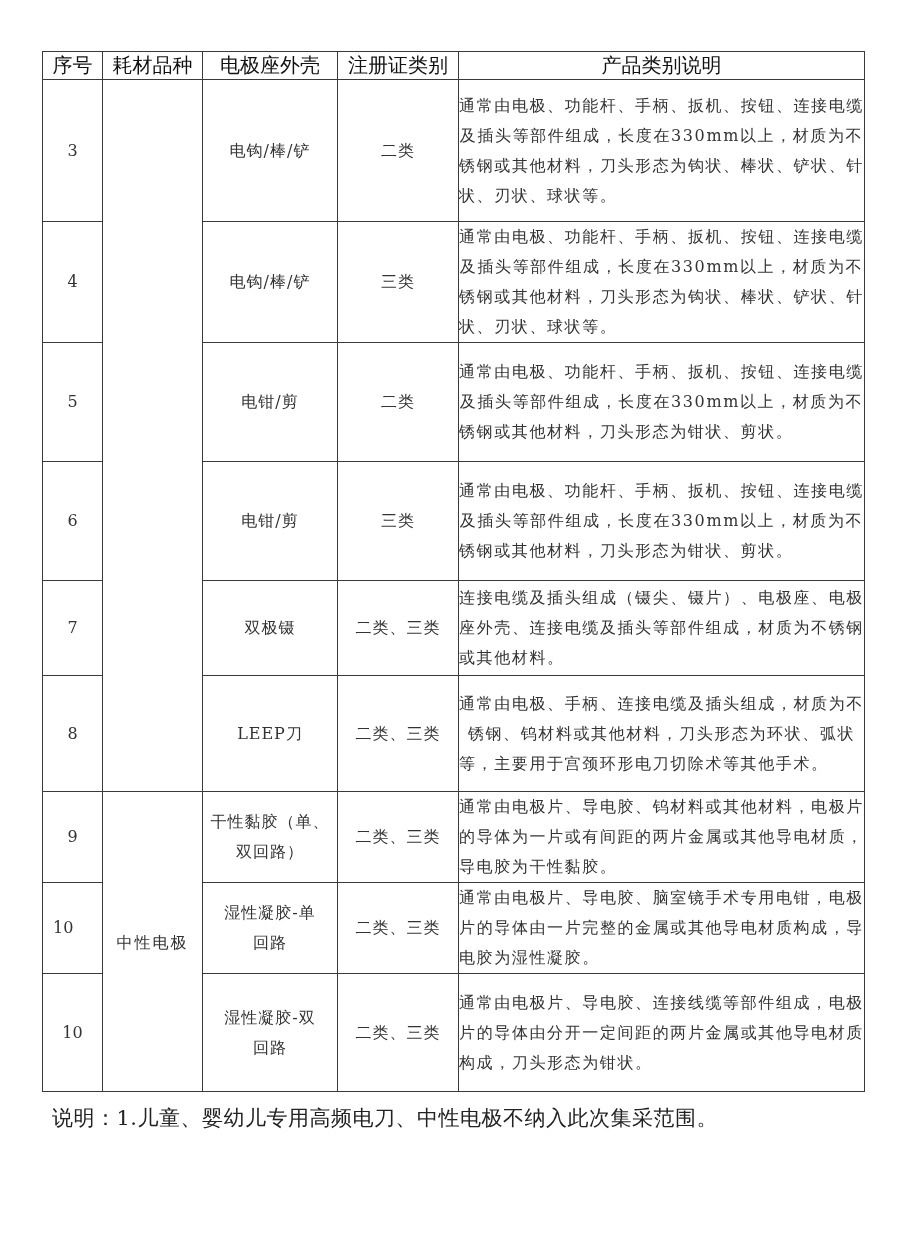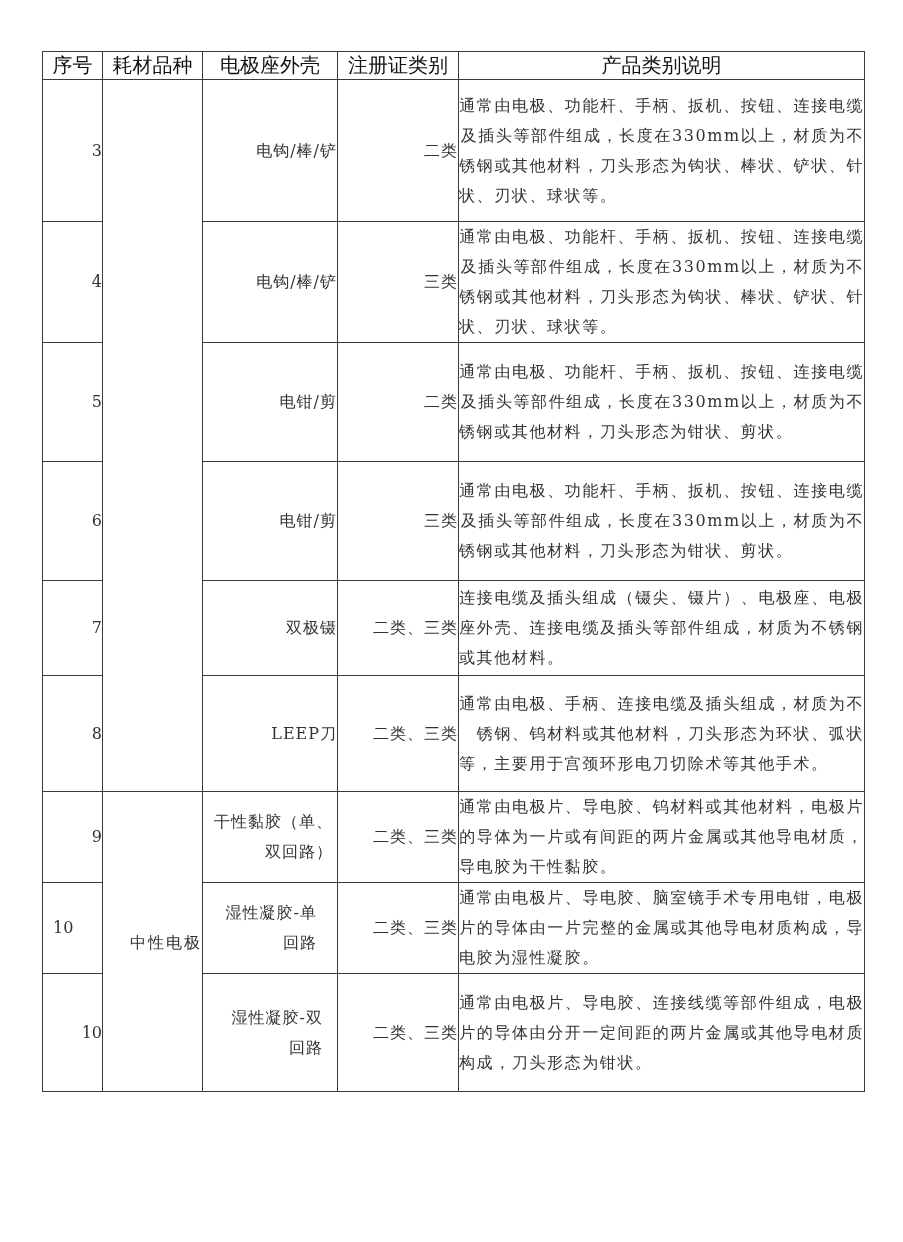--- a/index.html
+++ b/index.html
@@ -24,21 +24,20 @@
     height: 27px;
     font-family: "DejaVu Sans", "Liberation Sans", sans-serif;
     font-weight: normal;
     font-size: 20px;
     color: #111;
   }
   table.spec td {
     font-size: 16px;
     color: #333;
     line-height: 30px;
-    text-align: right;
   }
   td.seq { font-size: 15px; }
   td.seq.left { text-align: left; padding-left: 10px; }
   td.cat { padding: 0 6px; letter-spacing: 1px; }
   td.reg { letter-spacing: 1px; }
   td.desc {
     text-align: justify;
     text-align-last: left;
     padding: 0 8px 0 10px;
     font-size: 15.5px;
@@ -126,13 +125,16 @@
     <tr style="height:118px">
       <td class="seq">10</td>
       <td class="cat" style="padding:0 14px;">湿性凝胶-双回路</td>
       <td class="reg">二类、三类</td>
       <td class="desc">通常由电极片、导电胶、连接线缆等部件组成，电极片的导体由分开一定间距的两片金属或其他导电材质构成，刀头形态为钳状。</td>
     </tr>
   </tbody>
 </table>
 
 <div class="notes">
+  <div class="line">
+    <span>说明：</span><span>1.儿童、婴幼儿专用高频电刀、中性电极不纳入此次集采范围。</span>
+  </div>
 </div>
 
 </body></html>

